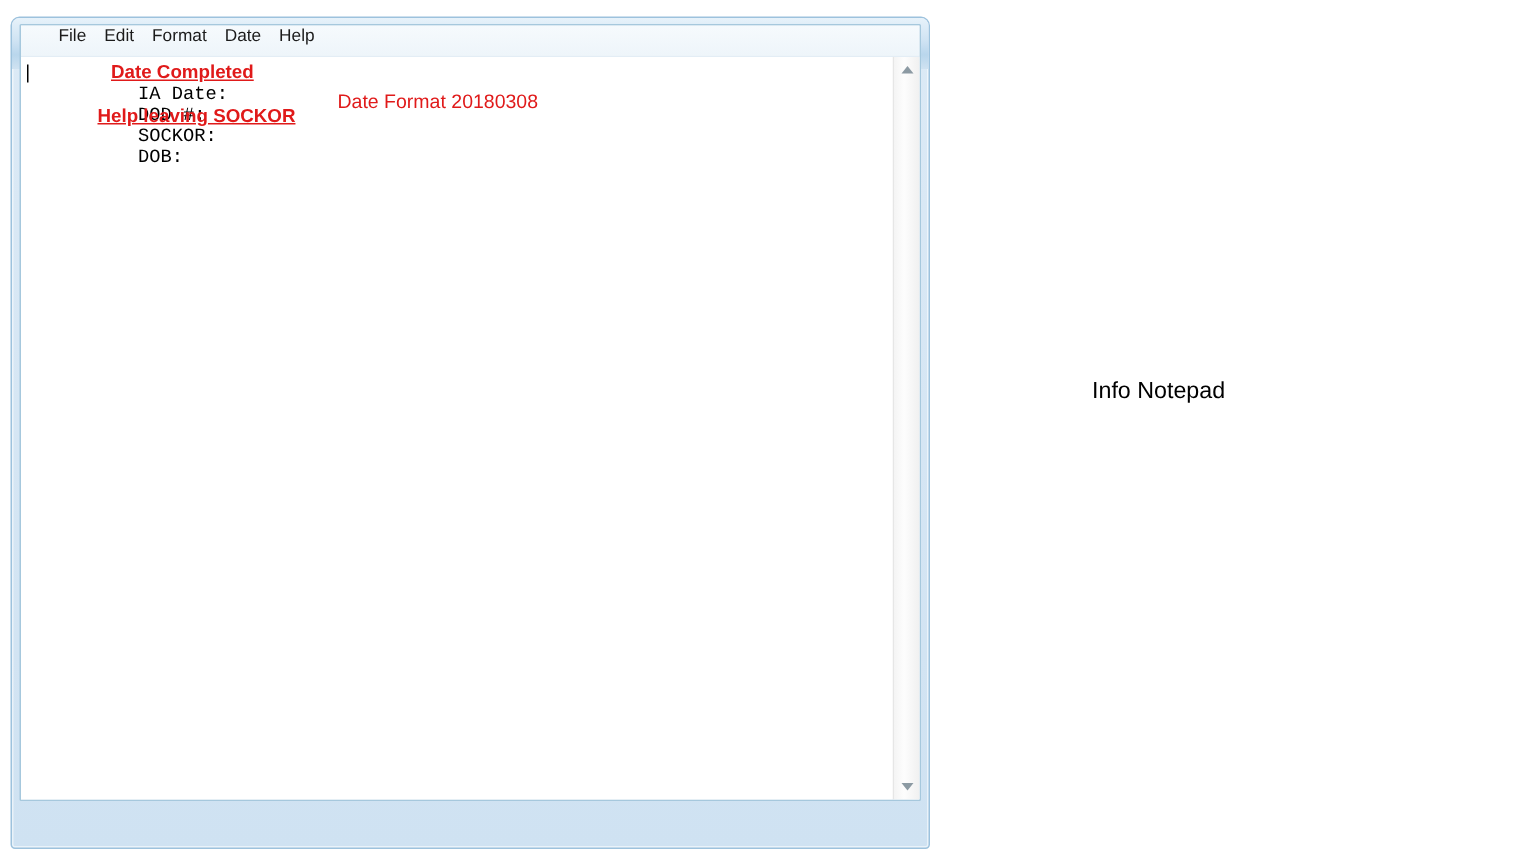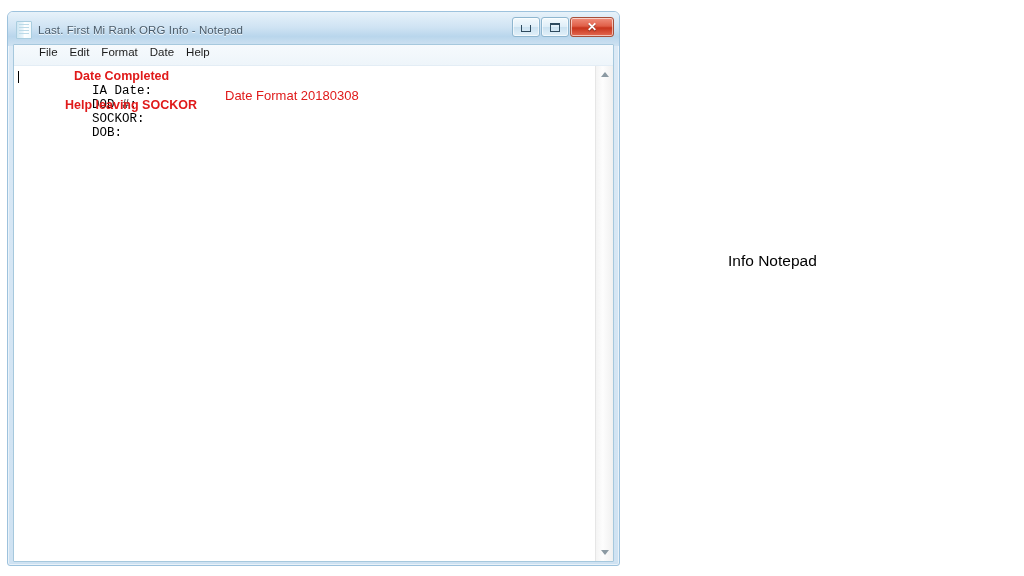--- a/index.html
+++ b/index.html
@@ -195,20 +195,21 @@
     height: 14px;
   }
   .annot {
     font-family: "Liberation Sans", sans-serif;
     font-size: 12.5px;
     font-weight: bold;
     color: #e01a1a;
     position: absolute;
     white-space: nowrap;
     line-height: 14px;
+    text-decoration: underline;
   }
   #annot-date-completed { left: 57px; top: -1px; }
   #annot-date-leaving  { left: 48px; top: 0px; }
   #annot-date-format {
     position: absolute;
     left: 211px;
     top: 22px;
     font-family: "Liberation Sans", sans-serif;
     font-size: 13px;
     font-weight: normal;
@@ -254,36 +255,20 @@
     color: #000000;
     white-space: nowrap;
     font-family: "Liberation Sans", sans-serif;
   }
 </style>
 </head>
 <body>
 
 <div id="notepad-window">
 
-  <div id="title-bar">
-    <div id="notepad-icon"></div>
-    <span id="title-text">Last. First Mi Rank ORG Info - Notepad</span>
-
-    <div id="window-controls">
-      <div class="win-btn">
-        <span class="glyph-min"></span>
-      </div>
-      <div class="win-btn">
-        <span class="glyph-max"></span>
-      </div>
-      <div class="win-btn" id="close-button">
-        <span class="glyph-close">✕</span>
-      </div>
-    </div>
-  </div>
 
   <div id="client-area">
 
     <div id="menu-bar">
       <div class="menu-item">File</div>
       <div class="menu-item">Edit</div>
       <div class="menu-item">Format</div>
       <div class="menu-item">Date</div>
       <div class="menu-item">Help</div>
     </div>

